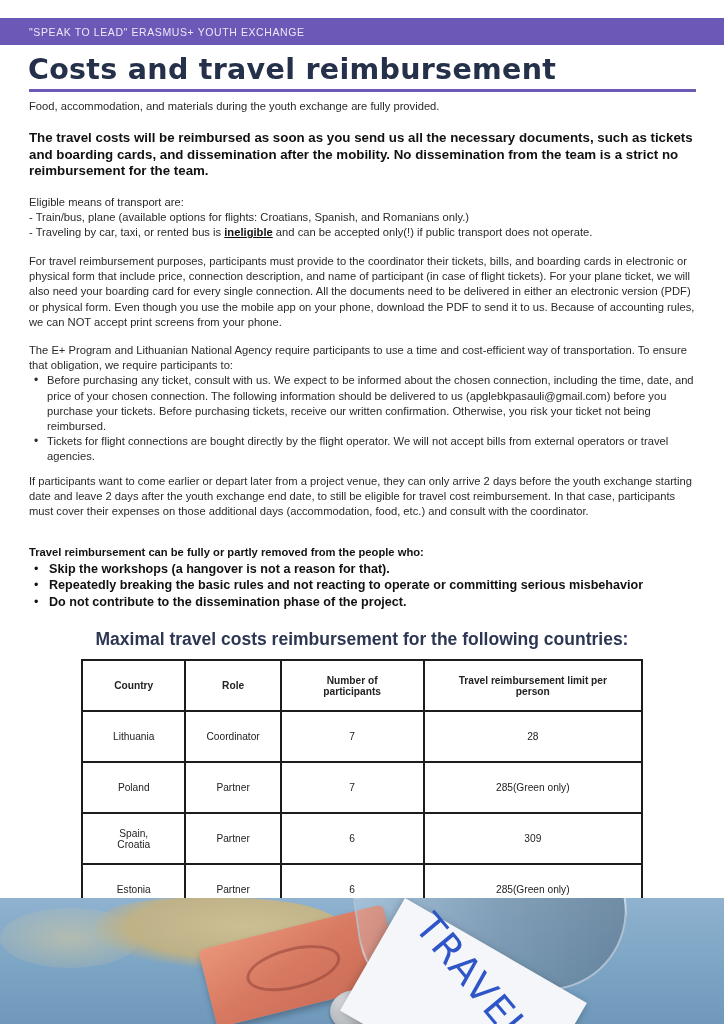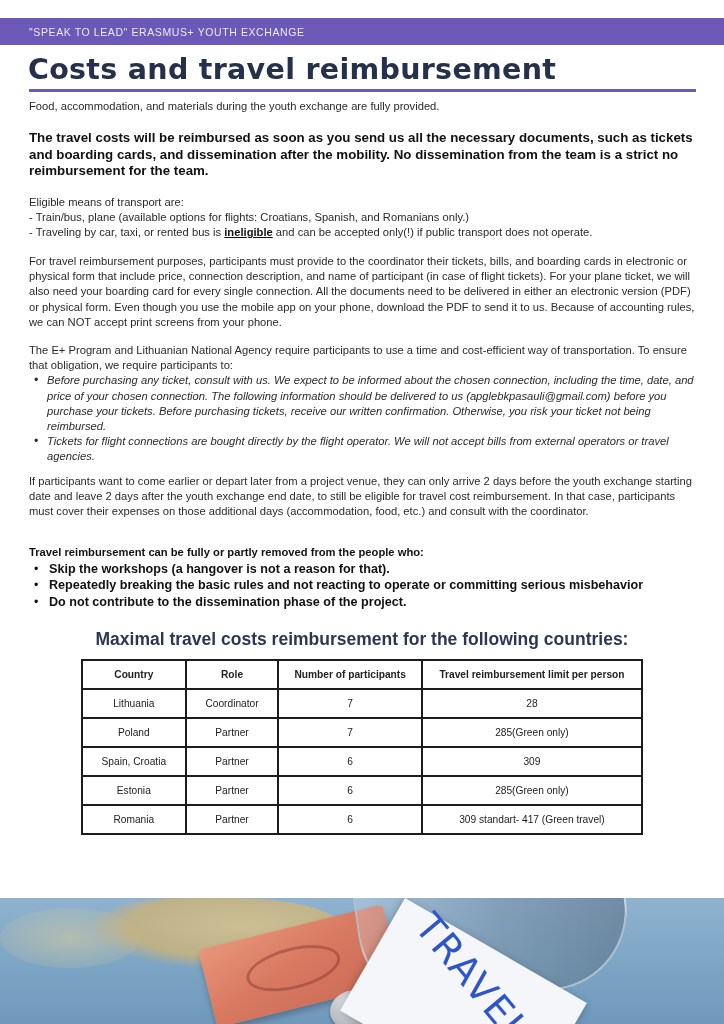--- a/index.html
+++ b/index.html
@@ -28,41 +28,41 @@
 
     .p { position: absolute; left: 29px; width: 670px; font-size: 11.2px; line-height: 15.2px; color: #2a2a2a; }
     .p-bold { position: absolute; left: 29px; width: 670px; font-size: 13.3px; line-height: 16.6px; font-weight: bold; color: #111; }
 
     .intro { top: 99px; }
     .strong-block { top: 130px; }
     .eligible { top: 195px; }
     .eligible .u { font-weight: bold; text-decoration: underline; color: #111; }
     .docs { top: 254px; }
     .eplus { top: 343px; }
-    .eplus ul { list-style: none; margin-left: 18px; font-style: italic; }
+    .eplus ul { list-style: none; margin-left: 18px; }
     .eplus li { position: relative; padding-left: 0; }
     .eplus li::before { content: "\2022"; position: absolute; left: -13px; top: 0; font-size: 12px; }
     .early { top: 474px; }
 
     .removed-head { position: absolute; left: 29px; top: 546px; font-size: 11.2px; font-weight: bold; color: #111; }
     .removed-list { position: absolute; left: 49px; top: 561px; list-style: none; }
     .removed-list li { position: relative; font-size: 12.6px; font-weight: bold; line-height: 16.3px; color: #111; }
     .removed-list li::before { content: "\2022"; position: absolute; left: -15px; top: 0; font-weight: normal; }
 
     .table-title {
       position: absolute; left: 0; width: 724px; top: 629px; text-align: center;
       font-size: 17.5px; font-weight: bold; color: #2d3753;
     }
 
     table.limits {
       position: absolute; left: 81px; top: 659px; width: 562px;
       border-collapse: collapse; font-size: 10.2px; color: #222;
     }
     table.limits td, table.limits th {
-      border: 2px solid #1c1c1c; text-align: center; vertical-align: middle; height: 29px; padding: 0 2px;
+      border: 2px solid #1c1c1c; text-align: center; vertical-align: middle; height: 51px; padding: 0 20px;
     }
     table.limits th { font-weight: bold; }
     .c1 { width: 104px; } .c2 { width: 93px; } .c3 { width: 144px; } .c4 { width: 221px; }
 
     .photo {
       position: absolute; left: 0; top: 898px; width: 724px; height: 126px; overflow: hidden;
       background: linear-gradient(180deg, #8fb2cf 0%, #7aa3c3 60%, #6f98bb 100%);
     }
     .map-land1 { position: absolute; left: 95px; top: 0; width: 250px; height: 70px; border-radius: 40% 50% 60% 40%; background: radial-gradient(ellipse at 60% 40%, #d9c28a 0%, #c7b27c 55%, rgba(199,178,124,0) 75%); opacity: 0.85; }
     .map-land2 { position: absolute; left: 0; top: 10px; width: 140px; height: 60px; border-radius: 50%; background: radial-gradient(ellipse, rgba(210,200,160,0.6), rgba(210,200,160,0)); }

